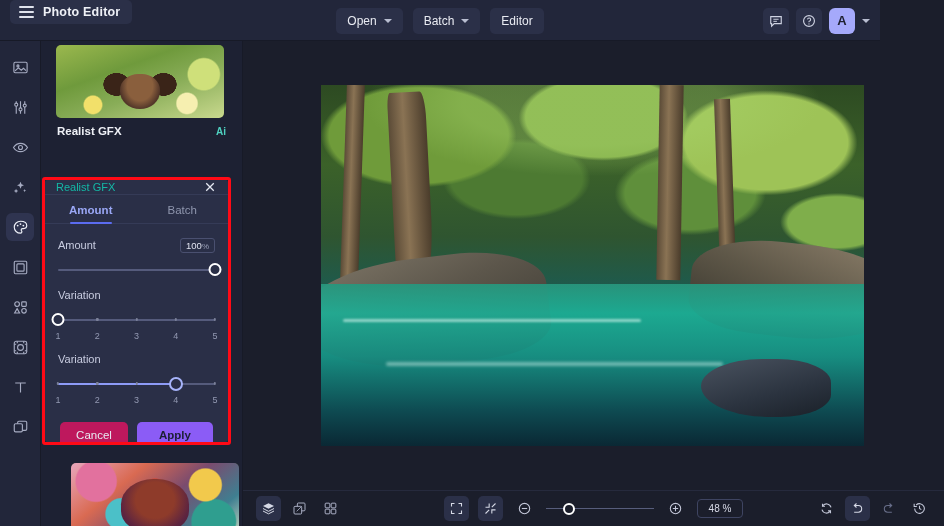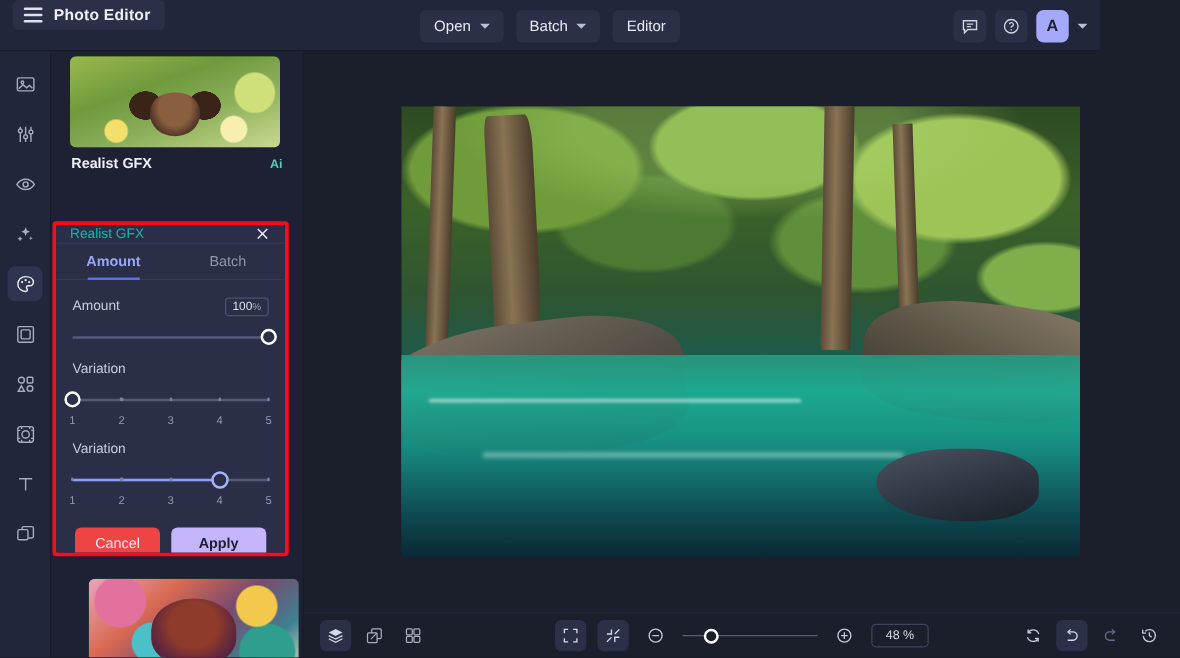--- a/index.html
+++ b/index.html
@@ -167,22 +167,22 @@
   .tick { position: absolute; top: 8.2px; width: 2.4px; height: 2.4px; border-radius: 50%;
           background: #7b8199; transform: translateX(-50%); }
   .ticklabels { position: relative; height: 13px; margin-top: 1px; }
   .ticklabels span { position: absolute; font-size: 9px; color: #9399b2; transform: translateX(-50%); }
 
   .dlg-foot { display: flex; gap: 9px; justify-content: center; padding: 8px 13px 14px 13px; }
   .btn {
     height: 25px; border: none; border-radius: 5px; font-size: 11.5px;
     font-family: inherit; cursor: pointer; padding: 0 16px;
   }
-  .btn-cancel { background: #ef4444; color: #e7e9f2; }
-  .btn-apply { background: #c4b5fd; color: #1c1f33; font-weight: bold; padding: 0 22px; }
+  .btn-cancel { background: #be185d; color: #e7e9f2; }
+  .btn-apply { background: #8b5cf6; color: #1c1f33; font-weight: bold; padding: 0 22px; }
 
   
   .stage { position: absolute; left: 243px; top: 41px; right: 0; bottom: 36px; background: #1b1e2b; }
   .artboard {
     position: absolute; left: 78px; top: 44px; width: 543px; height: 361px;
     overflow: hidden; background: #0e2418;
   }
   .forest { position: absolute; inset: 0;
     background:
       radial-gradient(ellipse 30% 24% at 18% 14%, #6f9b3a 0 55%, transparent 60%),

